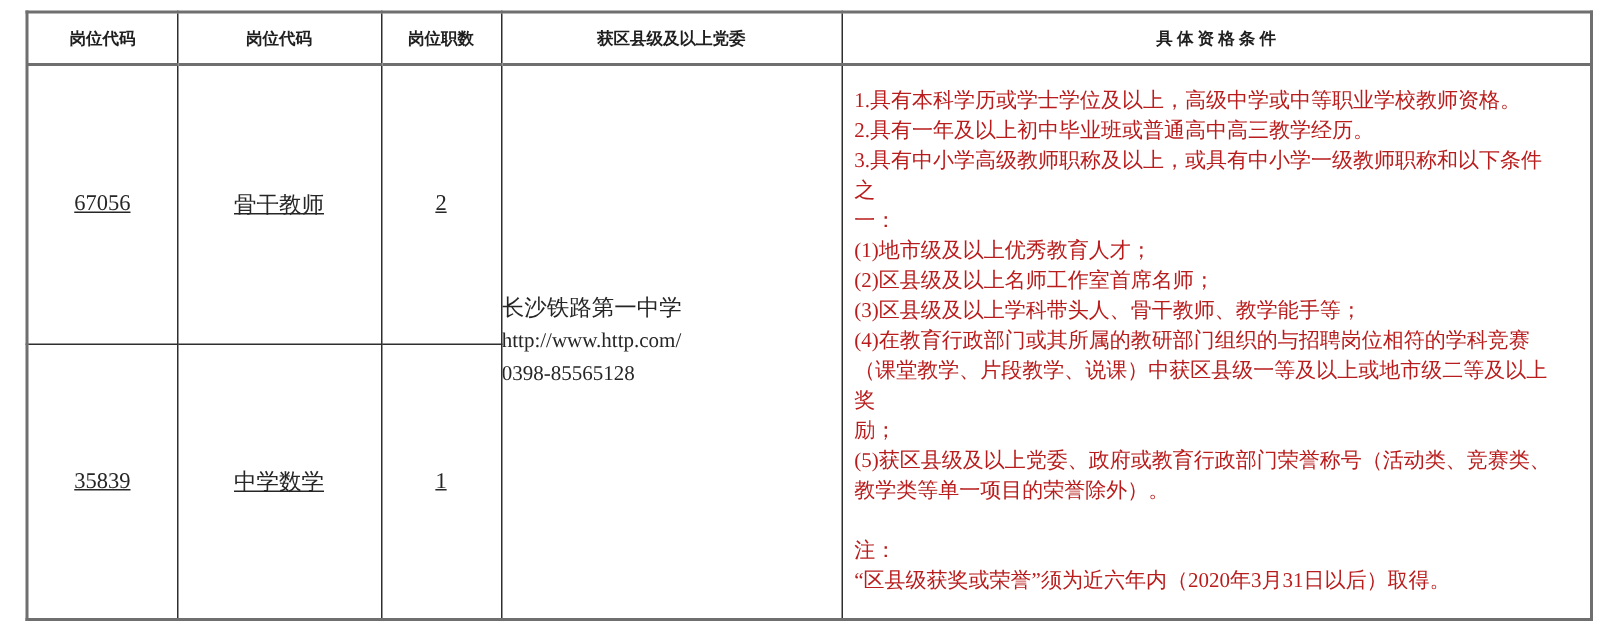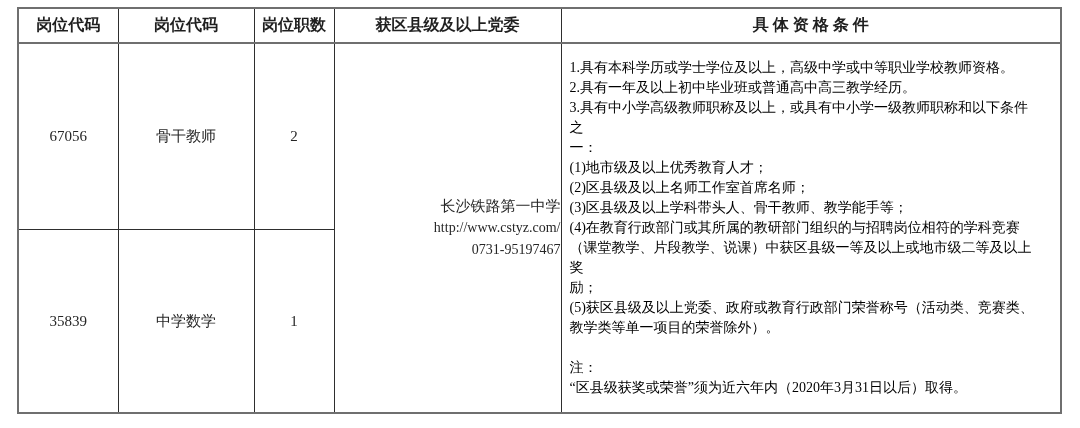--- a/index.html
+++ b/index.html
@@ -27,49 +27,50 @@
   }
   table.recruit th,
   table.recruit td {
     border: 1px solid #2e2e2e;
     vertical-align: middle;
     padding: 0;
     overflow: hidden;
   }
   table.recruit thead th {
     height: 33px;
-    font-size: 16px;
+    font-size: 11px;
     font-weight: bold;
     text-align: center;
     color: #1f1f1f;
     border-bottom: 2px solid #6f6f6f;
     background: #ffffff;
   }
   tr.row-1 td { height: 185px; }
   tr.row-2 td { height: 182px; }
   td.center-cell {
     text-align: center;
     font-size: 15px;
+    text-decoration: underline;
   }
   td.recruiter-cell {
-    text-align: right;
+    text-align: left;
     font-size: 14px;
     line-height: 22px;
   }
   .recruiter-unit { font-size: 15px; }
   td.qual-cell {
     text-align: left;
     vertical-align: middle;
   }
   .qual-text {
     white-space: pre-wrap;
     font-size: 14px;
     line-height: 20px;
     padding: 0 19px 0 8px;
-    color: #000000;
+    color: #b91c1c;
   }
 </style>
 </head>
 <body>
 
 <table class="recruit">
   <colgroup>
     <col style="width:100px">
     <col style="width:136px">
     <col style="width:80px">
@@ -85,22 +86,22 @@
       <th>具 体 资 格 条 件</th>
     </tr>
   </thead>
   <tbody>
     <tr class="row-1">
       <td class="center-cell">67056</td>
       <td class="center-cell">骨干教师</td>
       <td class="center-cell">2</td>
       <td class="recruiter-cell" rowspan="2">
         <div class="recruiter-unit">长沙铁路第一中学</div>
-        <div>http://www.cstyz.com/</div>
-        <div>0731-95197467</div>
+        <div>http://www.http.com/</div>
+        <div>0398-85565128</div>
       </td>
       <td class="qual-cell" rowspan="2">
         <div class="qual-text">1.具有本科学历或学士学位及以上，高级中学或中等职业学校教师资格。
 2.具有一年及以上初中毕业班或普通高中高三教学经历。
 3.具有中小学高级教师职称及以上，或具有中小学一级教师职称和以下条件之
 一：
 (1)地市级及以上优秀教育人才；
 (2)区县级及以上名师工作室首席名师；
 (3)区县级及以上学科带头人、骨干教师、教学能手等；
 (4)在教育行政部门或其所属的教研部门组织的与招聘岗位相符的学科竞赛

